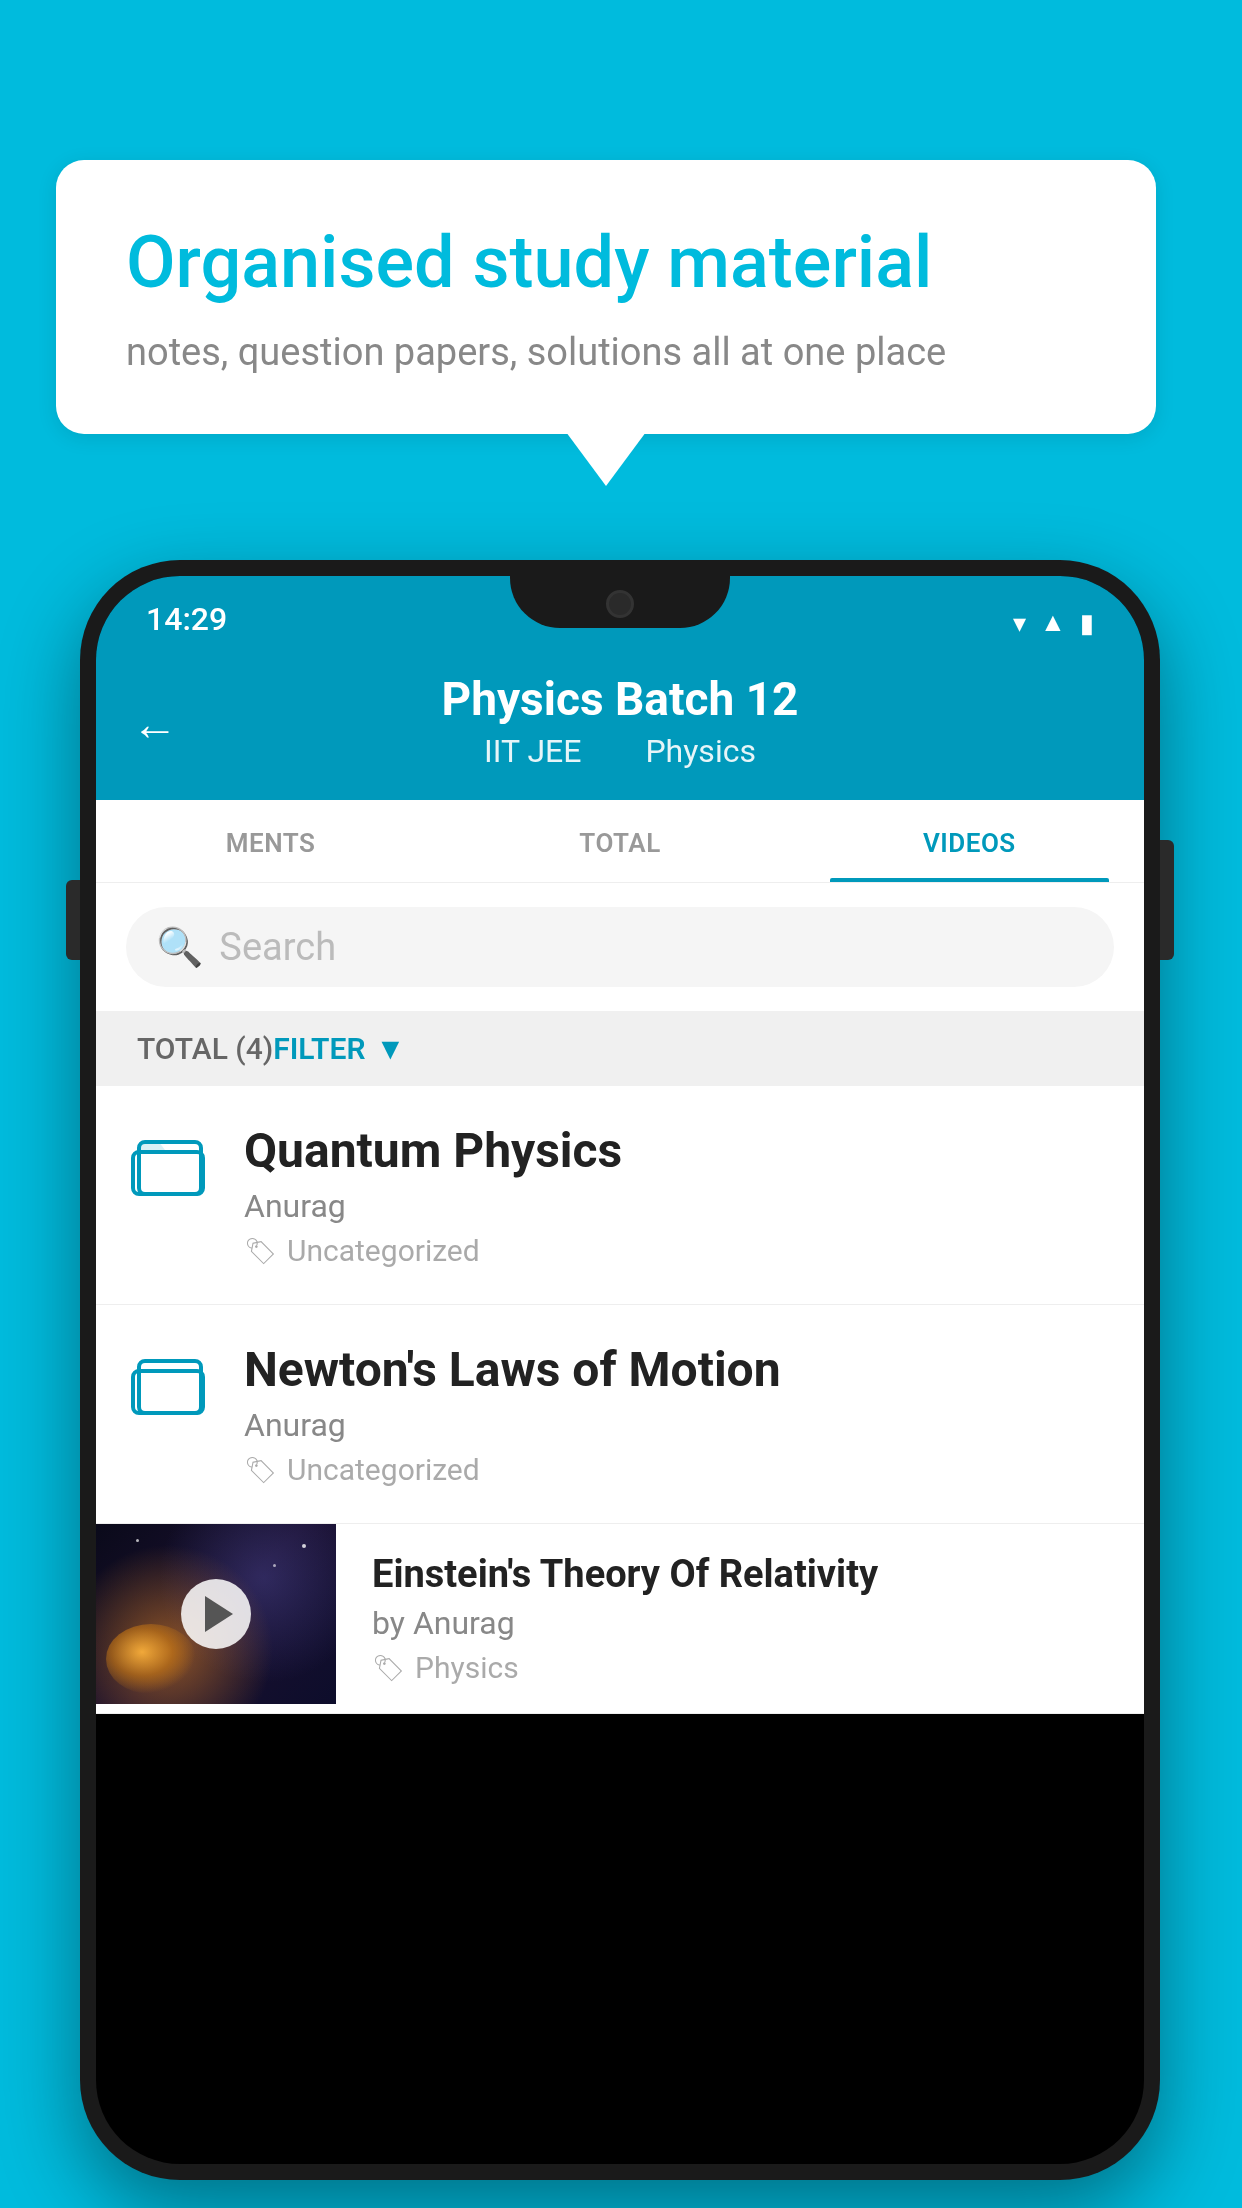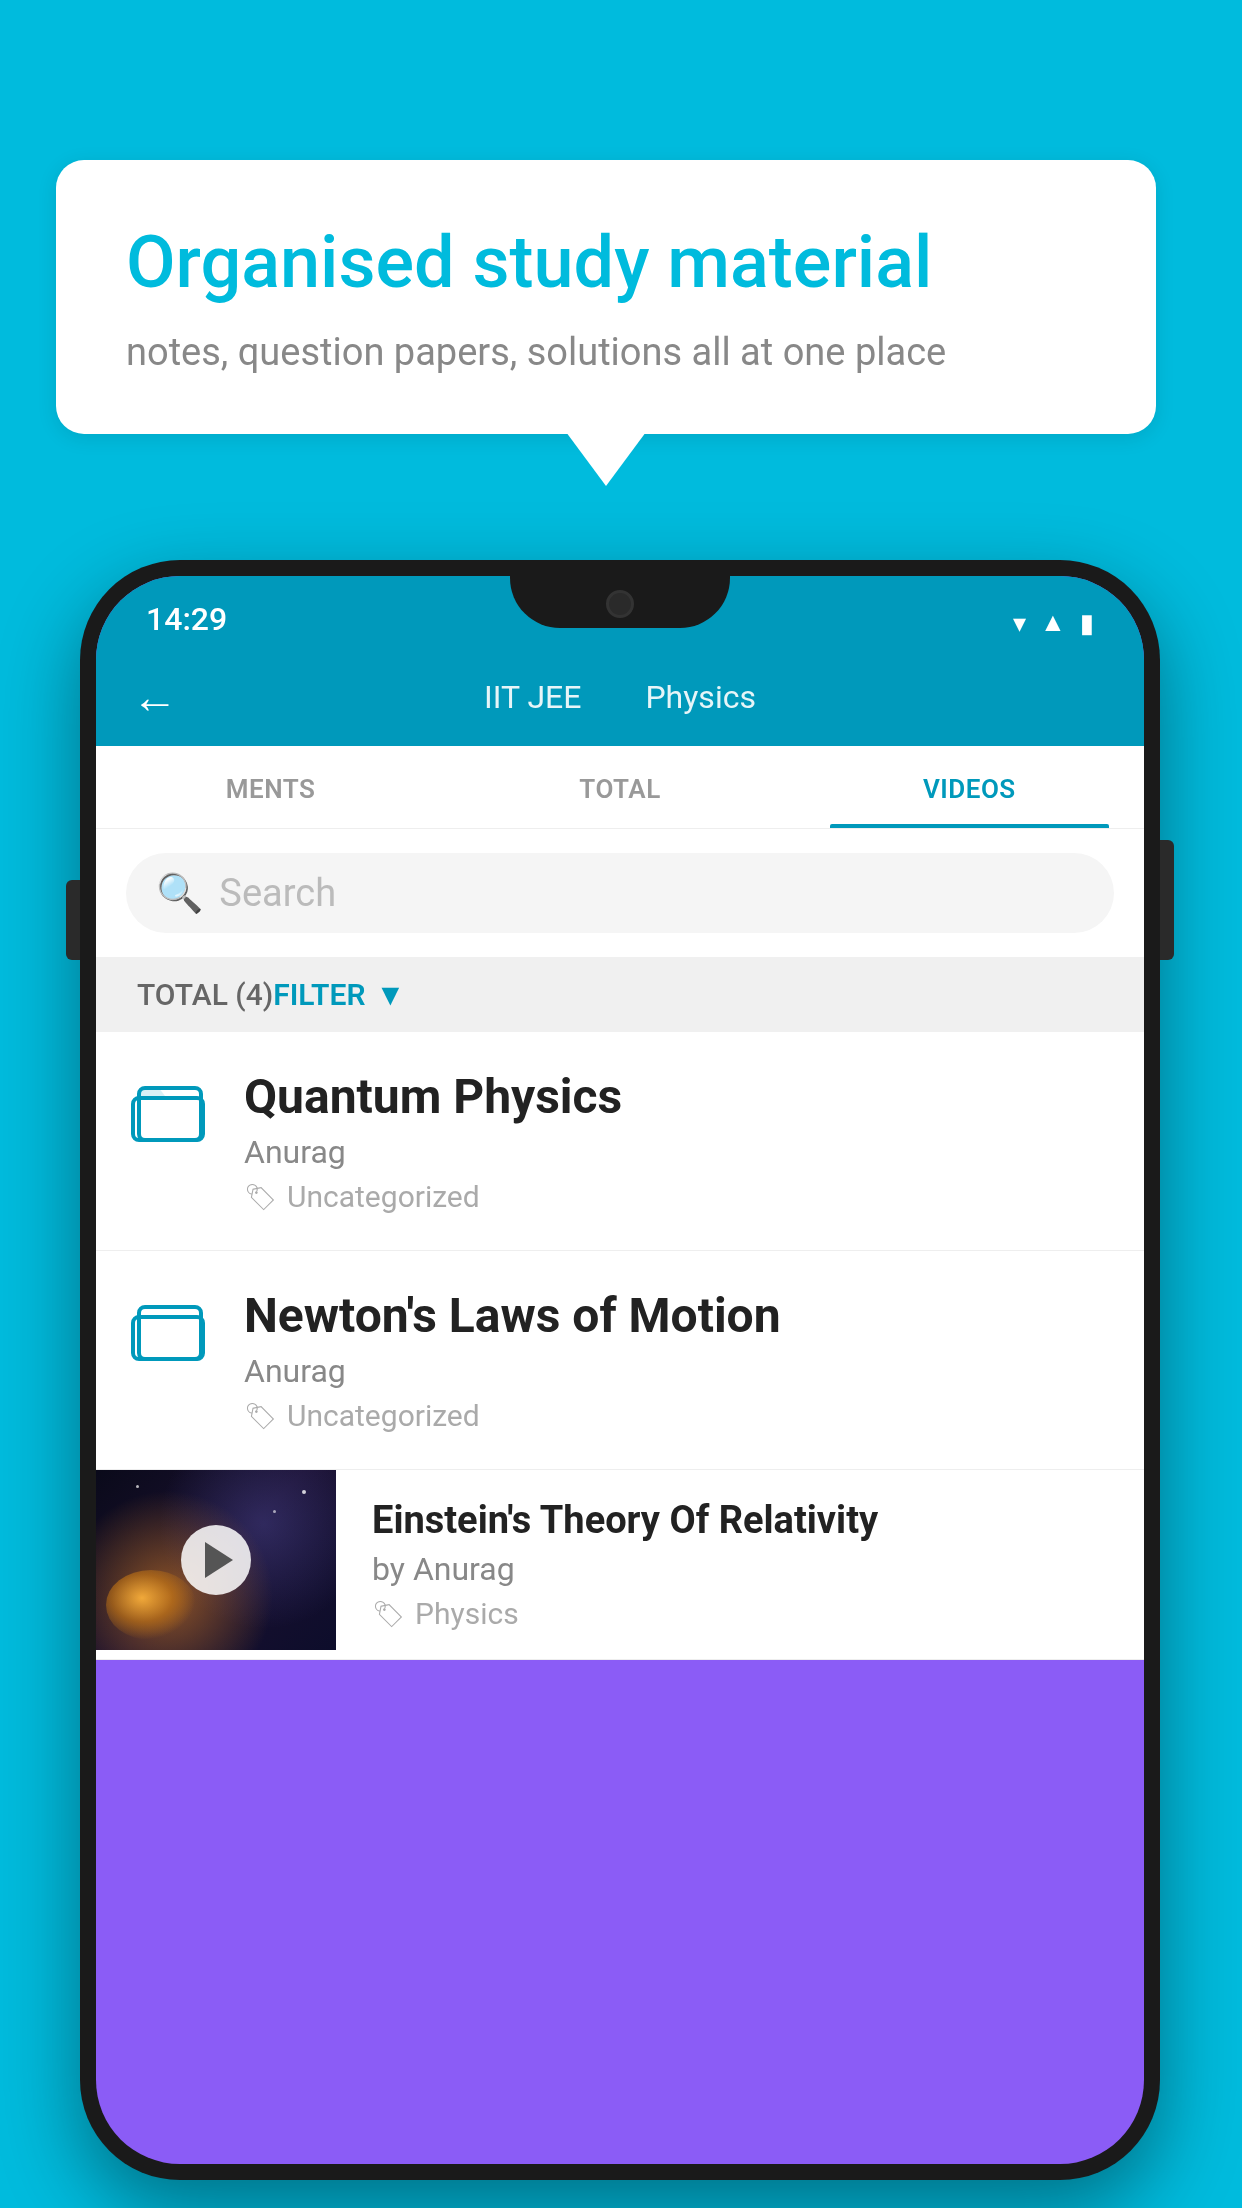--- a/index.html
+++ b/index.html
@@ -91,21 +91,21 @@
       top: 280px;
       width: 14px;
       height: 120px;
       background: #2a2a2a;
       border-radius: 0 6px 6px 0;
     }
 
     .phone-screen {
       width: 100%;
       height: 100%;
-      background: #8b5cf6;
+      background: #000000;
       border-radius: 84px;
       overflow: hidden;
       position: relative;
     }
 
     
     .phone-notch {
       position: absolute;
       top: 0;
       left: 50%;
@@ -423,20 +423,21 @@
         <span class="status-time">14:29</span>
         <div class="status-icons">
           <span>▾</span>
           <span>▲</span>
           <span>▮</span>
         </div>
       </div>
 
       <div class="app-header">
         <div class="back-arrow">←</div>
+        <div class="header-title">Physics Batch 12</div>
         <div class="header-sub">
           <span>IIT JEE</span>
           <span> </span>
           <span>Physics</span>
         </div>
       </div>
 
       <div class="tabs">
         <div class="tab">
           <span>MENTS</span>

